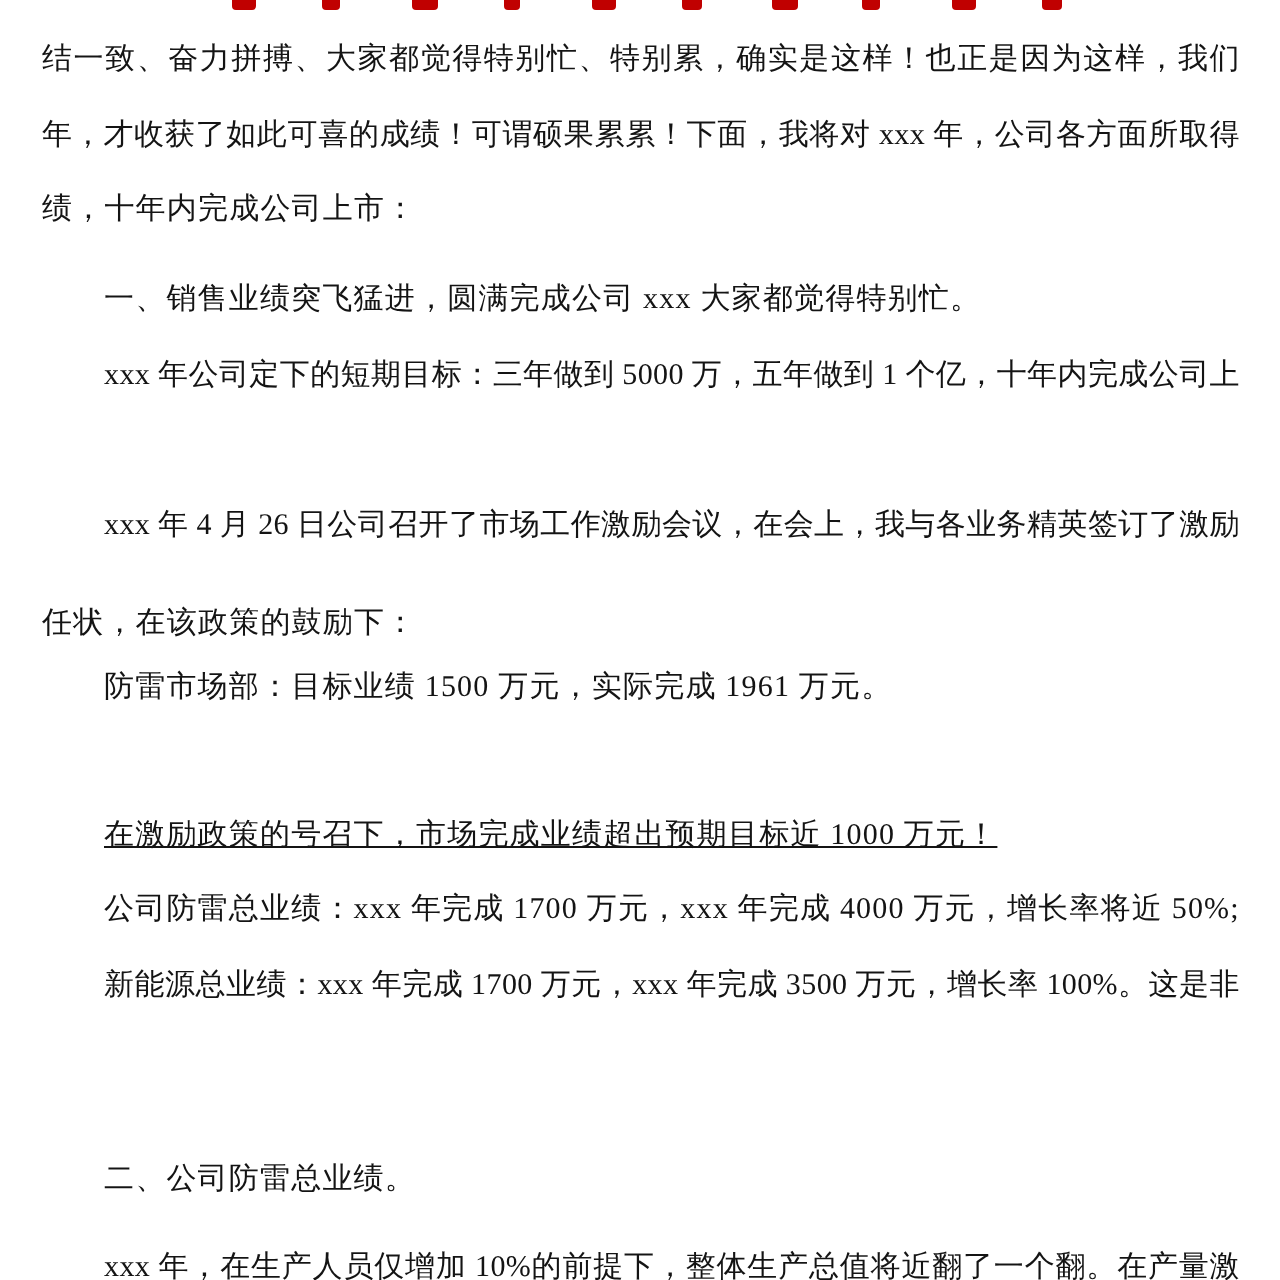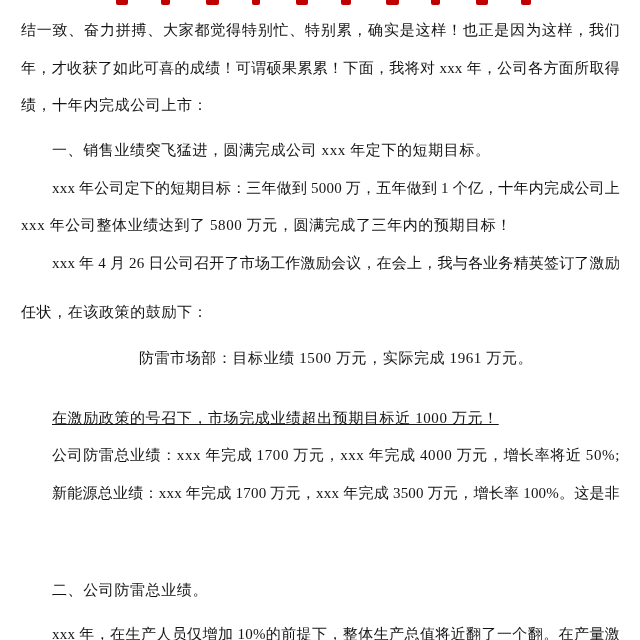--- a/index.html
+++ b/index.html
@@ -57,25 +57,24 @@
   <span class="redfrag" style="left:296px; width:12px;"></span>
   <span class="redfrag" style="left:341px; width:10px;"></span>
   <span class="redfrag" style="left:386px; width:13px;"></span>
   <span class="redfrag" style="left:431px; width:9px;"></span>
   <span class="redfrag" style="left:476px; width:12px;"></span>
   <span class="redfrag" style="left:521px; width:10px;"></span>
 
   <p class="line fill" style="top:20px;">结一致、奋力拼搏、大家都觉得特别忙、特别累，确实是这样！也正是因为这样，我们 xxx</p>
   <p class="line fill" style="top:58px;">年，才收获了如此可喜的成绩！可谓硕果累累！下面，我将对 xxx 年，公司各方面所取得的成</p>
   <p class="line" style="top:95px;">绩，十年内完成公司上市：</p>
-  <p class="line indent" style="top:140px;">一、销售业绩突飞猛进，圆满完成公司 xxx 年定下的短期目标。</p>
+  <p class="line indent" style="top:140px;">一、销售业绩突飞猛进，圆满完成公司 xxx 大家都觉得特别忙。</p>
   <p class="line indent fill" style="top:178px;">xxx 年公司定下的短期目标：三年做到 5000 万，五年做到 1 个亿，十年内完成公司上市！</p>
-  <p class="line" style="top:215px;">xxx 年公司整体业绩达到了 5800 万元，圆满完成了三年内的预期目标！</p>
   <p class="line indent fill" style="top:253px;">xxx 年 4 月 26 日公司召开了市场工作激励会议，在会上，我与各业务精英签订了激励责</p>
   <p class="line" style="top:302px;font-family:Liberation Serif, serif;">任状，在该政策的鼓励下：</p>
-  <p class="line indent" style="top:348px;text-align:center;">防雷市场部：目标业绩 1500 万元，实际完成 1961 万元。</p>
+  <p class="line indent" style="top:334px;">防雷市场部：目标业绩 1500 万元，实际完成 1961 万元。</p>
   <p class="line indent" style="top:408px;text-decoration:underline;">在激励政策的号召下，市场完成业绩超出预期目标近 1000 万元！</p>
   <p class="line indent" style="top:445px;">公司防雷总业绩：xxx 年完成 1700 万元，xxx 年完成 4000 万元，增长率将近 50%;</p>
   <p class="line indent fill" style="top:483px;">新能源总业绩：xxx 年完成 1700 万元，xxx 年完成 3500 万元，增长率 100%。这是非常可</p>
   <p class="line indent" style="top:580px;">二、公司防雷总业绩。</p>
   <p class="line indent fill" style="top:624px;">xxx 年，在生产人员仅增加 10%的前提下，整体生产总值将近翻了一个翻。在产量激增的</p>
 
 </div>
 
 </body></html>

